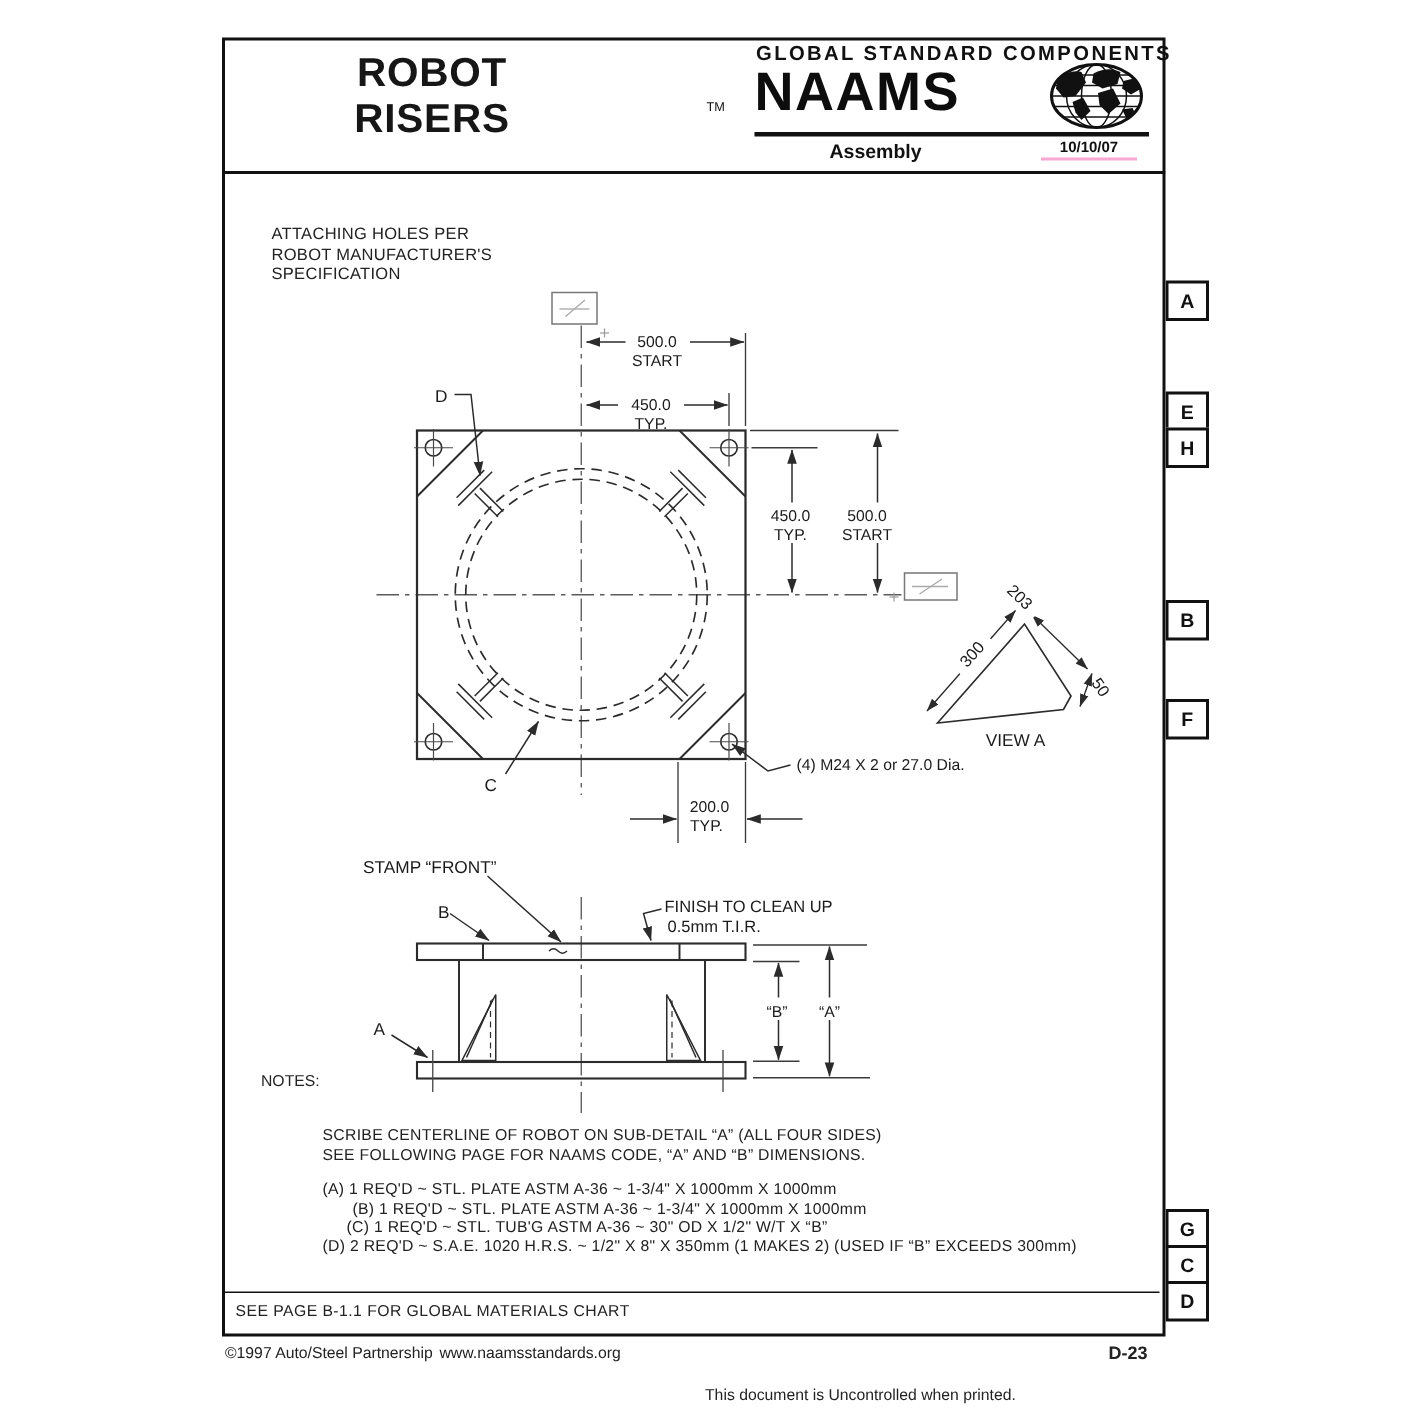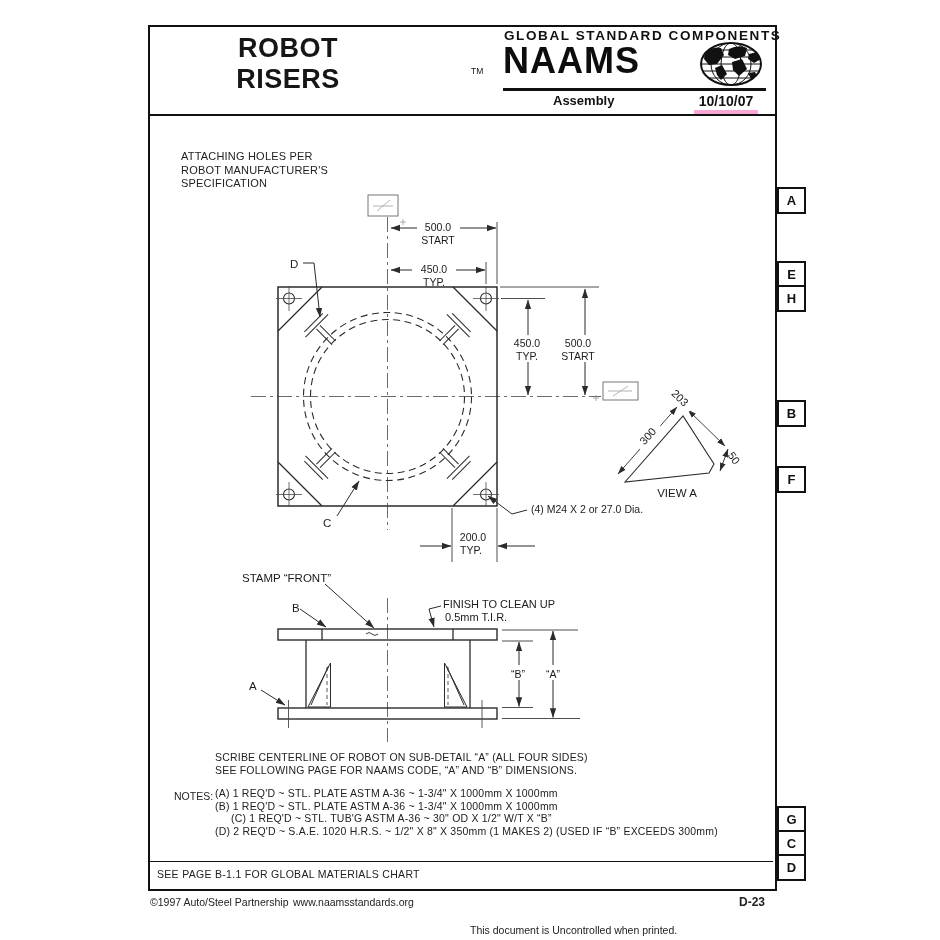--- a/index.html
+++ b/index.html
@@ -13,33 +13,33 @@
   
   .header-box{left:148px;top:25px;width:625px;height:87px;border:2.5px solid #111;background:#fff;}
   .doc-title{left:198px;top:33px;width:180px;text-align:center;
     font-size:27px;font-weight:bold;line-height:31px;letter-spacing:.5px;color:#161616;}
   .brand-top{left:504px;top:28px;width:262px;font-size:13.5px;font-weight:bold;
     letter-spacing:1.6px;color:#111;white-space:nowrap;}
   .brand-tm{left:471px;top:66px;font-size:8.5px;font-weight:normal;color:#111;}
   .brand-name{left:503px;top:40px;font-size:36px;font-weight:bold;letter-spacing:1px;color:#0d0d0d;}
   .brand-rule{left:503px;top:88px;width:263px;height:2.5px;background:#111;}
   .brand-sub{left:505px;top:93px;font-size:13px;font-weight:bold;color:#111;margin-left:48px;}
-  .brand-date{left:694px;top:93px;width:64px;text-align:center;font-size:14px;font-weight:bold;
-    border-bottom:6px solid #f9a8d4;padding-bottom:1px;color:#111;}
+  .brand-date{left:694px;top:93px;width:64px;text-align:center;font-size:10px;font-weight:bold;
+    border-bottom:2px solid #f9a8d4;padding-bottom:1px;color:#111;}
   
   .main-frame{left:148px;top:114px;width:625px;height:773px;border:2px solid #111;background:#fff;}
   .attach-note{left:181px;top:150px;font-size:11px;line-height:13.5px;color:#222;letter-spacing:.2px;}
   .sep-line{left:150px;top:861px;width:623px;height:0;border-top:1.5px solid #111;}
   .materials-note{left:157px;top:868px;font-size:10.5px;letter-spacing:.3px;color:#222;}
   
   .tab{left:777px;width:25px;height:23px;border:2px solid #111;background:#fff;
     display:flex;align-items:center;justify-content:center;
     font-size:13px;font-weight:bold;color:#111;}
   
-  .notes-label{left:174px;top:790px;font-size:10.5px;color:#222;}
+  .notes-label{left:174px;top:715px;font-size:10.5px;color:#222;}
   .note-line{left:215px;font-size:10.5px;color:#222;letter-spacing:.2px;white-space:nowrap;}
   
   .footer-text{font-size:10.5px;color:#222;top:896px;white-space:nowrap;}
   .page-num{left:739px;top:895px;font-size:12px;color:#222;font-weight:bold;}
   svg text{font-family:"Liberation Sans","DejaVu Sans",sans-serif;fill:#1b1b1b;}
 </style>
 </head>
 <body>
 
 <div class="abs header-box"></div>
@@ -339,21 +339,21 @@
       <text x="518" y="678" font-size="10.5" text-anchor="middle">“B”</text>
       <text x="553" y="678" font-size="10.5" text-anchor="middle">“A”</text>
     </g>
   </g>
 </svg>
 
 <div class="abs notes-label">NOTES:</div>
 <div class="abs note-line" style="top:751px;">SCRIBE CENTERLINE OF ROBOT ON SUB-DETAIL “A” (ALL FOUR SIDES)</div>
 <div class="abs note-line" style="top:764px;">SEE FOLLOWING PAGE FOR NAAMS CODE, “A” AND “B” DIMENSIONS.</div>
 <div class="abs note-line" style="top:787px;">(A) 1 REQ'D ~ STL. PLATE   ASTM A-36 ~ 1-3/4" X 1000mm X 1000mm</div>
-<div class="abs note-line" style="top:800px;">(B) 1 REQ'D ~ STL. PLATE   ASTM A-36 ~ 1-3/4" X 1000mm X 1000mm</div>
+<div class="abs note-line" style="top:800px;margin-left:20px;">(B) 1 REQ'D ~ STL. PLATE   ASTM A-36 ~ 1-3/4" X 1000mm X 1000mm</div>
 <div class="abs note-line" style="top:812px;margin-left:16px;">(C) 1 REQ'D ~ STL. TUB'G   ASTM A-36 ~ 30" OD X 1/2" W/T X “B”</div>
 <div class="abs note-line" style="top:825px;">(D) 2 REQ'D ~ S.A.E. 1020 H.R.S. ~ 1/2" X 8" X 350mm (1 MAKES 2) (USED IF “B” EXCEEDS 300mm)</div>
 
 <div class="abs sep-line"></div>
 <div class="abs materials-note">SEE PAGE B-1.1 FOR GLOBAL MATERIALS CHART</div>
 
 <div class="abs footer-text" style="left:150px;">©1997 Auto/Steel Partnership</div>
 <div class="abs footer-text" style="left:293px;">www.naamsstandards.org</div>
 <div class="abs footer-text" style="left:470px;margin-top:28px;">This document is Uncontrolled when printed.</div>
 <div class="abs page-num">D-23</div>

